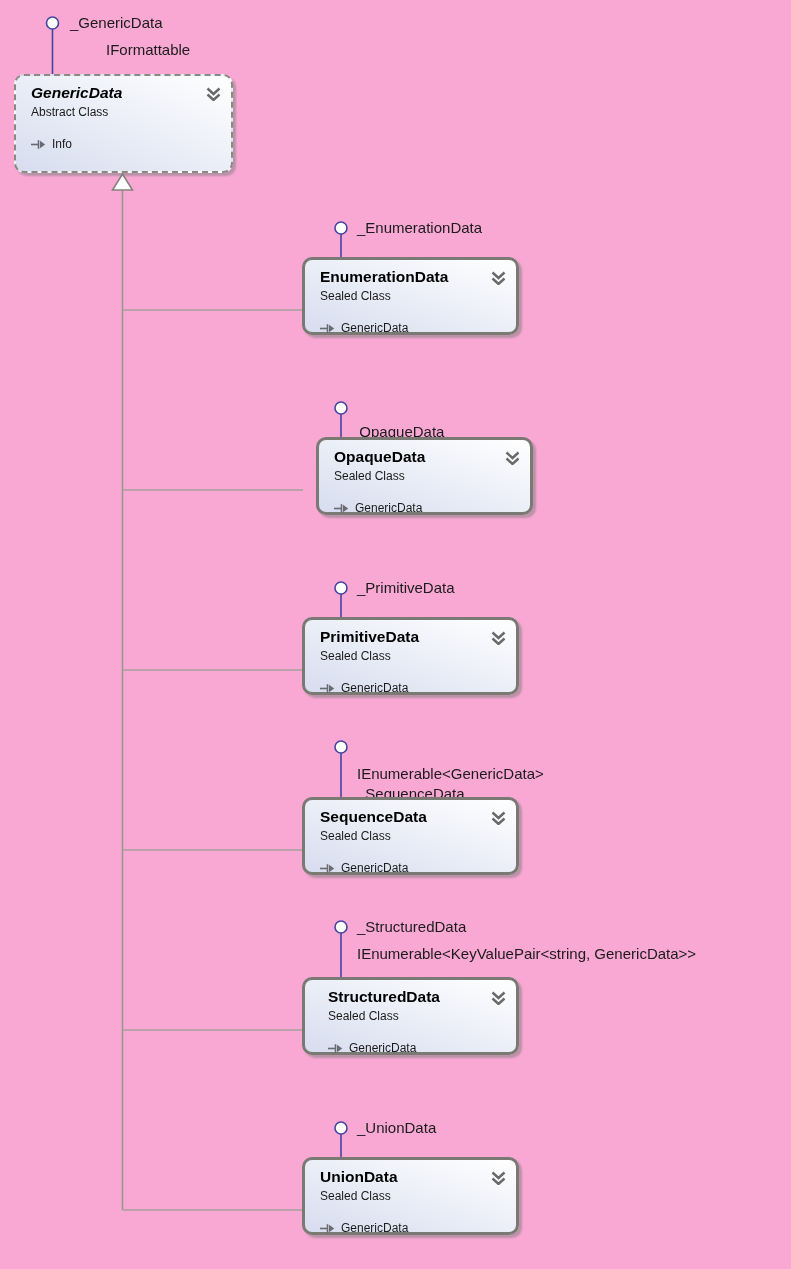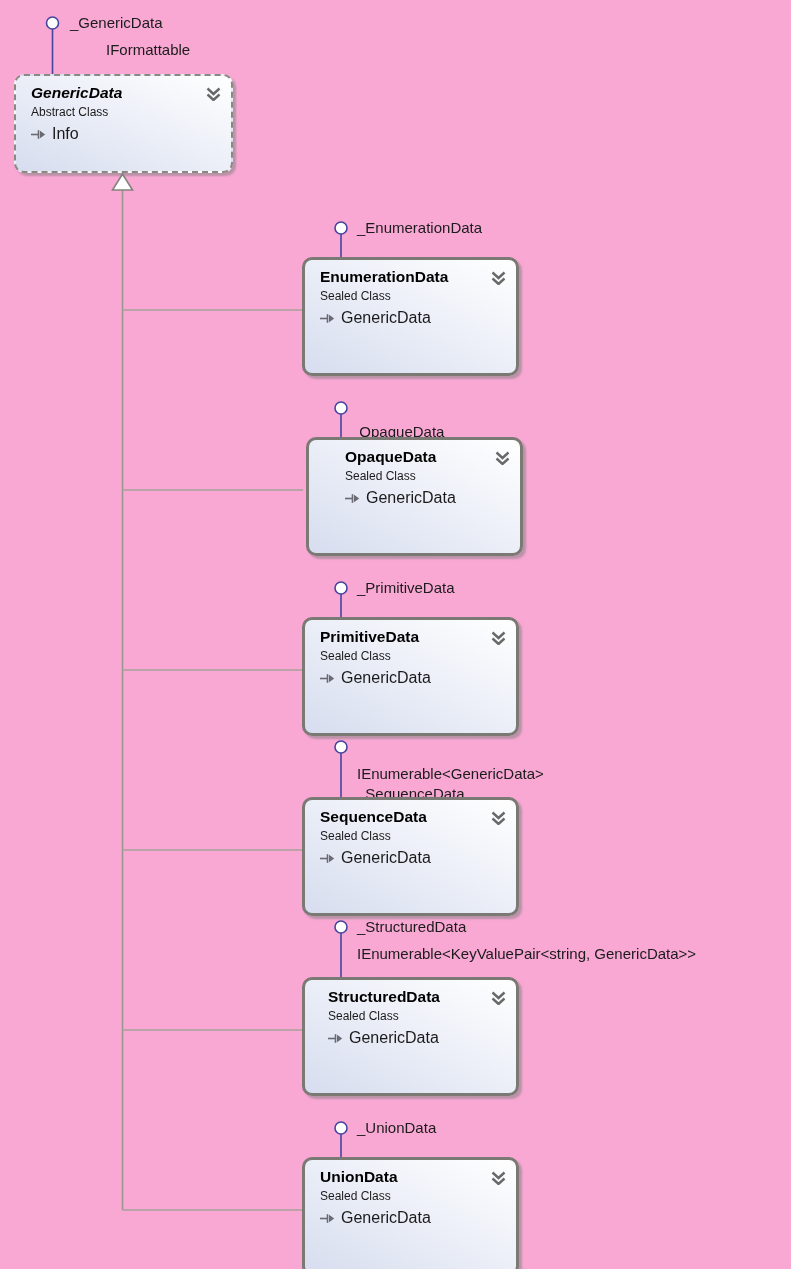--- a/index.html
+++ b/index.html
@@ -13,21 +13,21 @@
   }
   .connector-layer {
     position: absolute;
     left: 0; top: 0;
     z-index: 0;
   }
   .cbox {
     position: absolute;
     box-sizing: border-box;
     width: 217px;
-    height: 119px;
+    height: 78px;
     border: 3px solid #7b7973;
     border-radius: 10px;
     background: linear-gradient(to bottom left, #ffffff 0%, #edf0f8 45%, #d7ddef 100%);
     box-shadow: 3px 3px 2px rgba(125,125,125,0.5);
     z-index: 2;
   }
   .cbox.root {
     width: 219px;
     height: 99px;
     border: 2px dashed #8a8880;
@@ -52,26 +52,26 @@
     flex: 0 0 auto;
   }
   .stereotype {
     padding-left: 15px;
     margin-top: 3px;
     font-size: 12px;
     color: #1a1a1a;
     white-space: nowrap;
   }
   .member-row {
-    margin-top: 6px;
+    margin-top: 18px;
     padding-left: 15px;
     display: flex;
     align-items: center;
     gap: 6px;
-    font-size: 16px;
+    font-size: 12px;
     color: #1a1a1a;
     white-space: nowrap;
   }
   .member-row .member-icon { display: inline-flex; }
   .iface-label {
     position: absolute;
     font-size: 15px;
     line-height: 18px;
     color: #1b1b1b;
     white-space: nowrap;
@@ -166,21 +166,21 @@
         <svg width="15" height="11" viewBox="0 0 15 11">
             <line x1="0" y1="5.5" x2="7.5" y2="5.5" stroke="#6a6a72" stroke-width="1.6"></line>
             <line x1="7.5" y1="1.2" x2="7.5" y2="9.8" stroke="#6a6a72" stroke-width="1.6"></line>
             <path d="M9 1.8 L14.2 5.5 L9 9.2 Z" fill="#6a6a72"></path>
           </svg>
       </span>
       <span class="member-label">GenericData</span>
     </div>
   </div>
 
-  <div class="cbox" style="left:306px; top:437px;padding-left:21px;">
+  <div class="cbox" style="left:316px; top:437px;">
     <div class="title-row">
       <span class="title">OpaqueData</span>
       <span class="chevron-btn">
         <svg width="17" height="14" viewBox="0 0 17 14">
             <path d="M2.5 1.5 L8.5 7 L14.5 1.5" fill="none" stroke="#696969" stroke-width="2.4"></path>
             <path d="M2.5 7.5 L8.5 13 L14.5 7.5" fill="none" stroke="#696969" stroke-width="2.4"></path>
           </svg>
       </span>
     </div>
     <div class="stereotype">Sealed Class</div>

